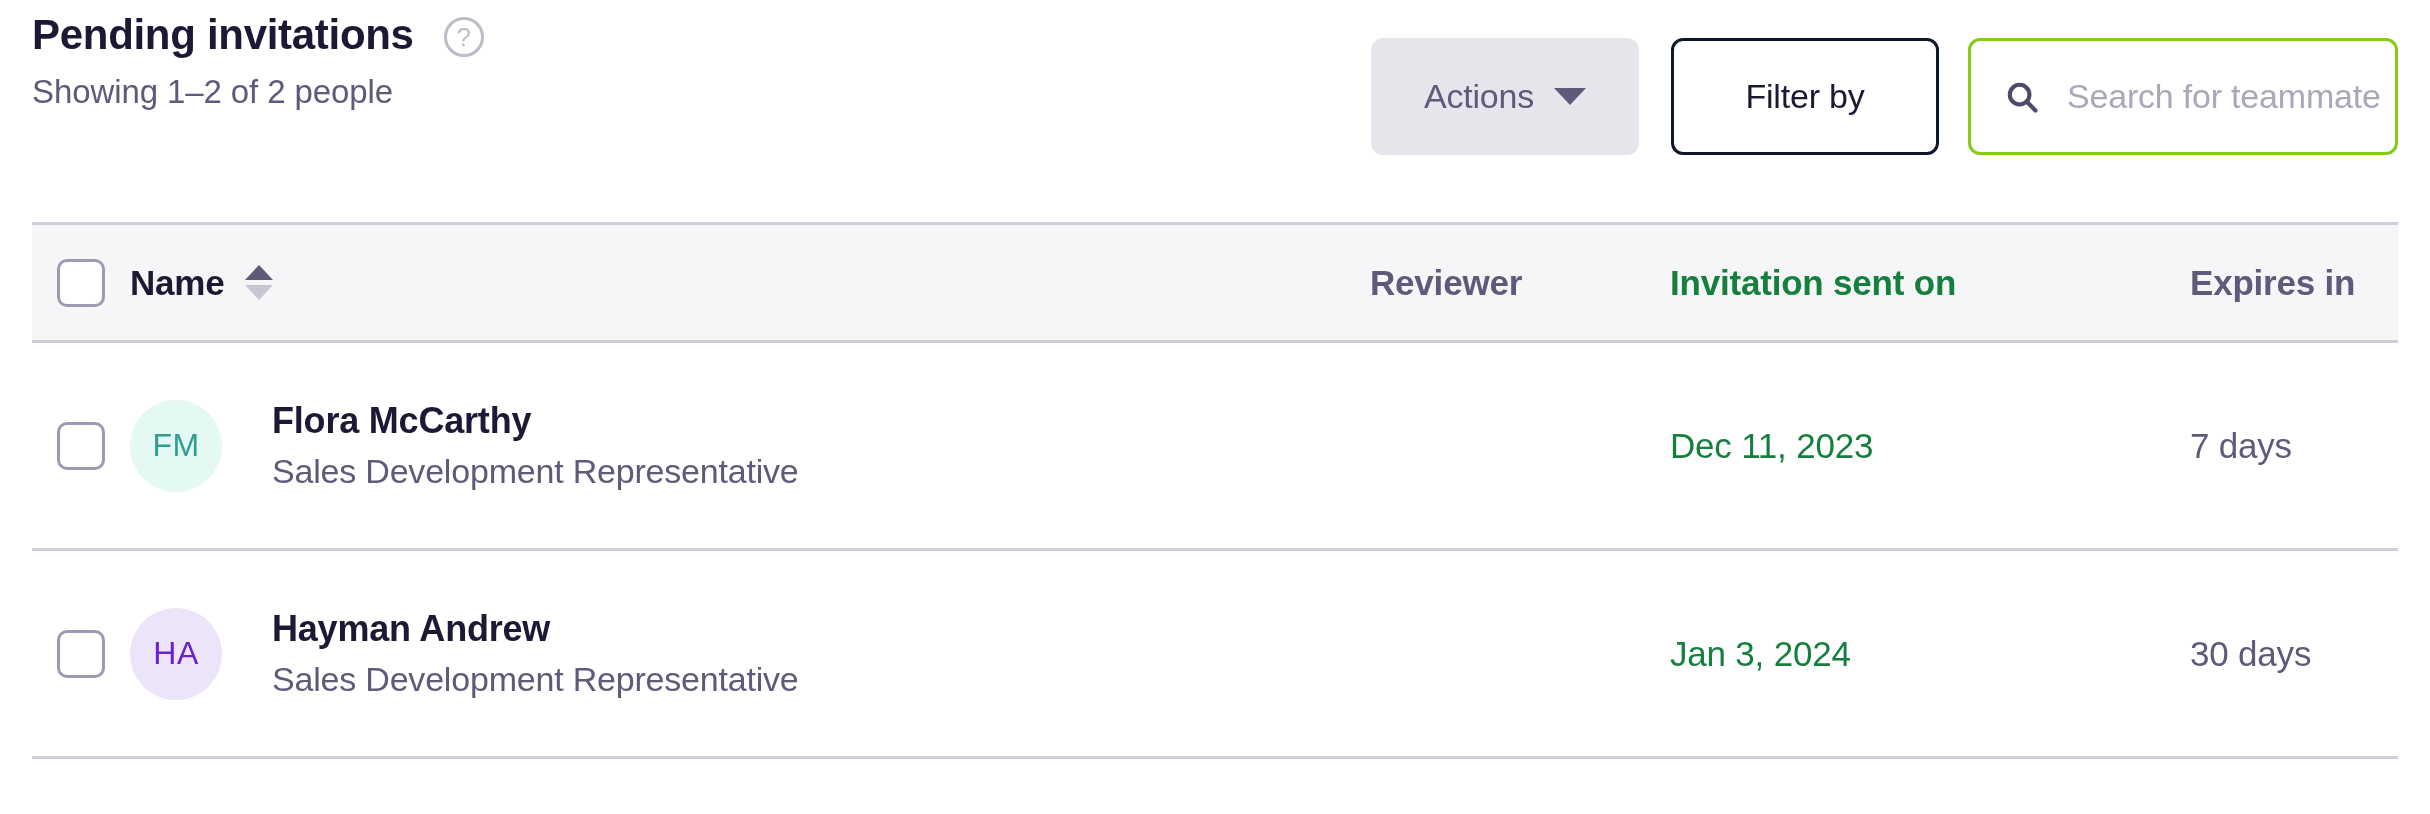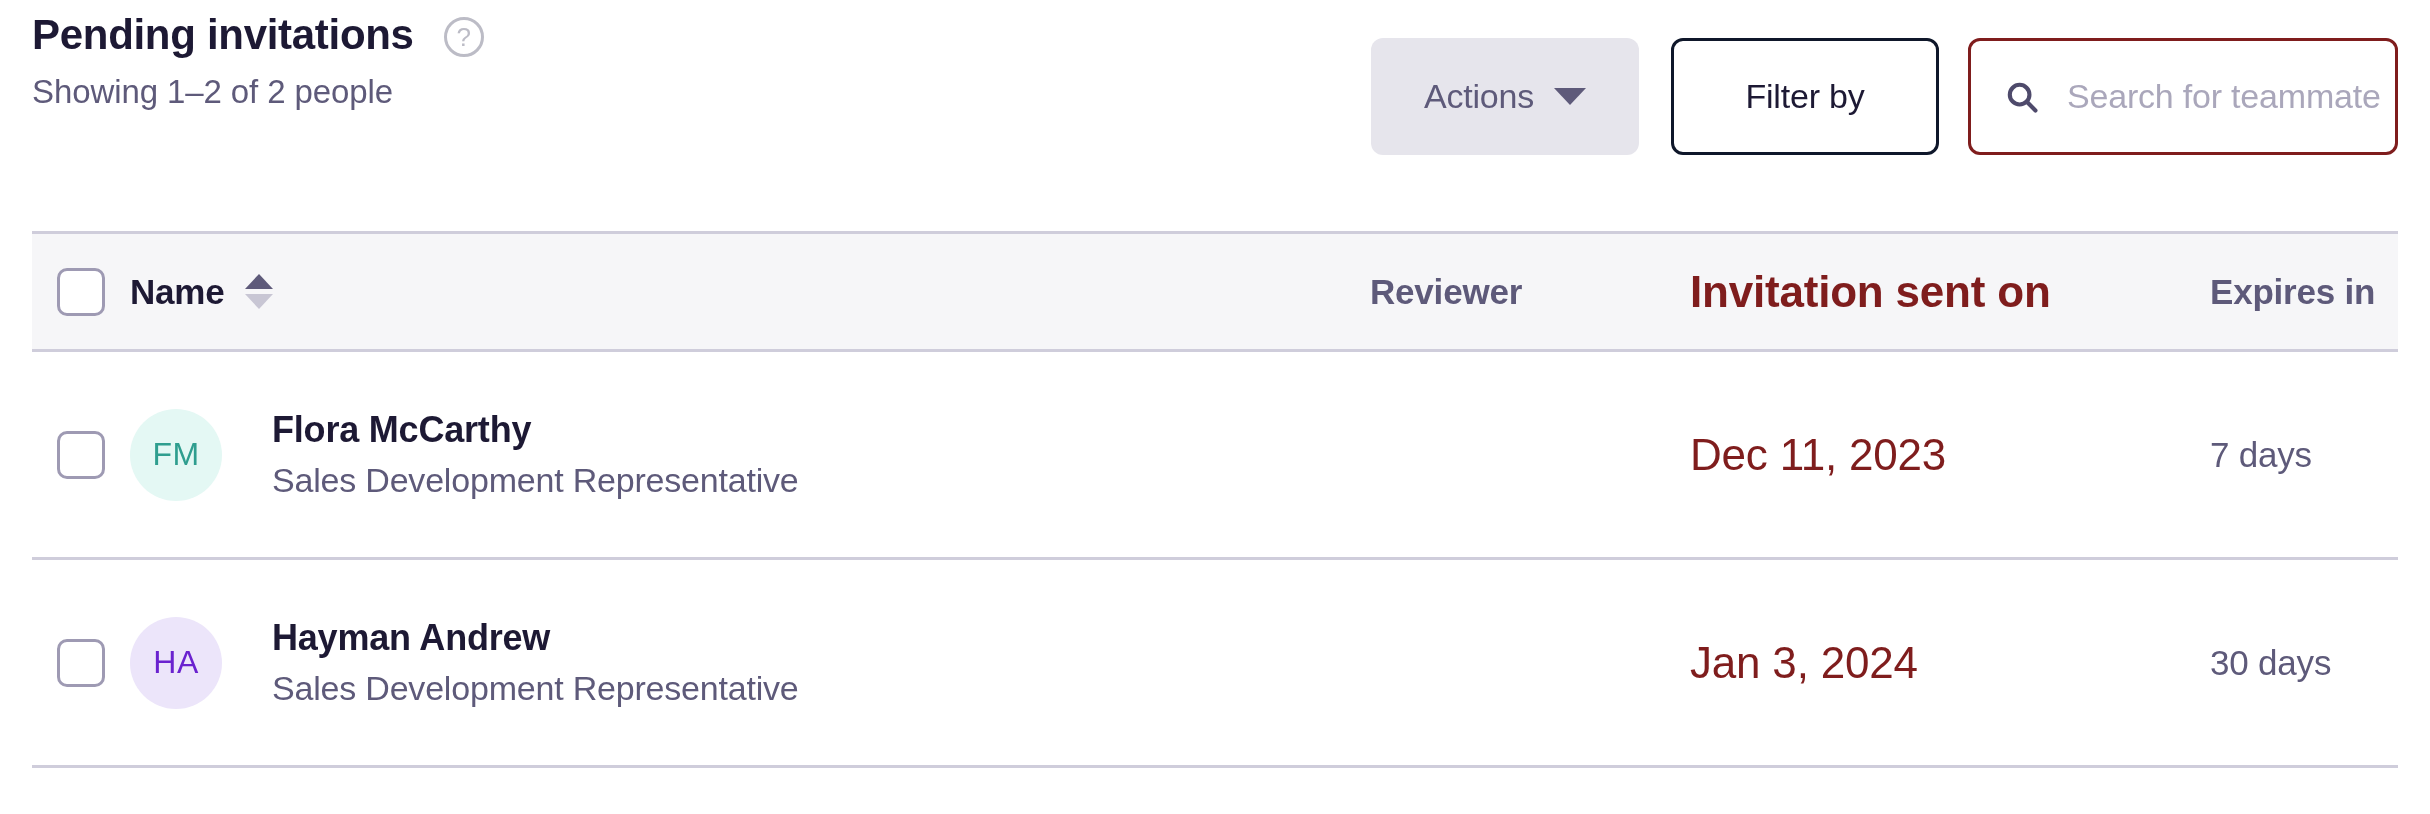--- a/index.html
+++ b/index.html
@@ -128,21 +128,21 @@
     font-size: 34px;
     color: #1d1934;
     letter-spacing: -0.2px;
   }
 
   .search-box {
     width: 430px;
     height: 117px;
     margin-left: 29px;
     background: #ffffff;
-    border: 3px solid #7f1d1d;
+    border: 3px solid #84cc16;
     border-radius: 12px;
     display: flex;
     align-items: center;
     padding-left: 32px;
     gap: 26px;
     cursor: text;
   }
 
   .search-icon svg { display: block; }
 
@@ -155,21 +155,21 @@
     color: #1d1934;
     letter-spacing: -0.2px;
     width: 330px;
   }
   .search-input::placeholder { color: #aaa7bb; }
 
   
   .table {
     position: absolute;
     left: 32px;
-    top: 231px;
+    top: 222px;
     width: 2366px;
   }
 
   .rule {
     height: 3px;
     background: #cfcddb;
     width: 100%;
   }
 
   .thead {
@@ -276,24 +276,23 @@
   .cell-reviewer {
     flex: 0 0 300px;
     font-size: 35px;
     font-weight: 700;
     color: #5e5a7a;
     letter-spacing: -0.2px;
   }
 
   .cell-sent {
     flex: 0 0 520px;
-    font-size: 44px;
-    color: #7f1d1d;
-    letter-spacing: -0.2px;
-    margin-left: 20px;
+    font-size: 35px;
+    color: #15803d;
+    letter-spacing: -0.2px;
   }
   .thead .cell-sent { font-weight: 700; }
 
   .cell-expires {
     flex: 1 1 auto;
     font-size: 35px;
     color: #5e5a7a;
     letter-spacing: -0.2px;
   }
   .thead .cell-expires { font-weight: 700; }

